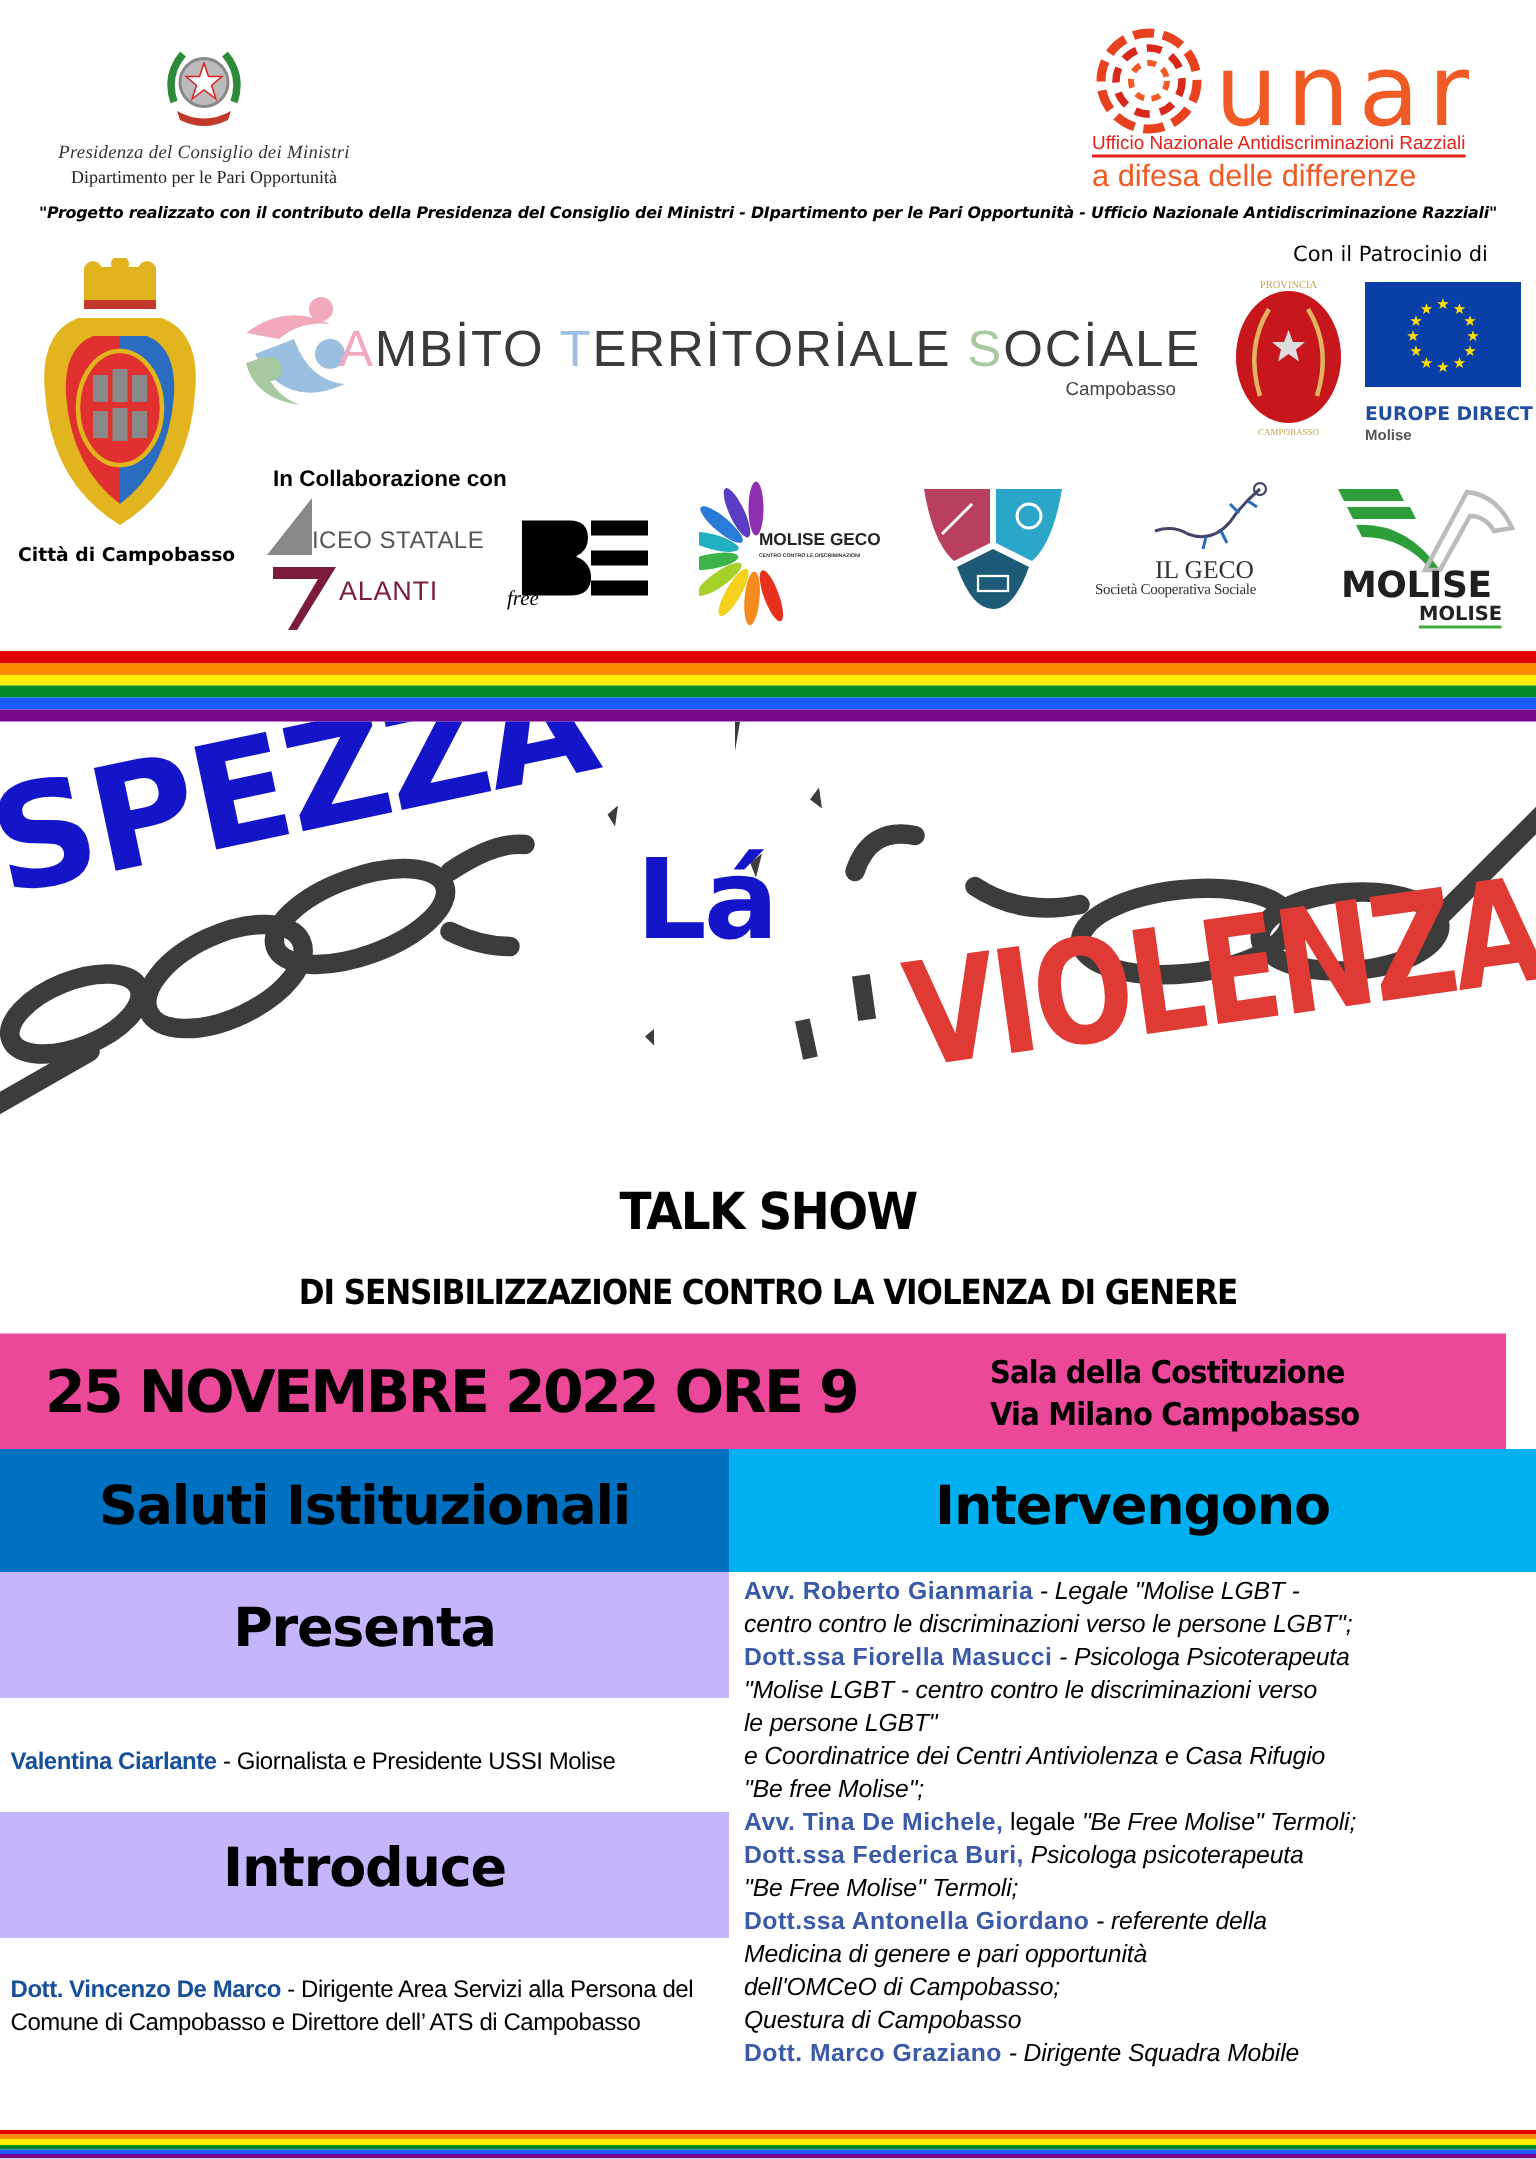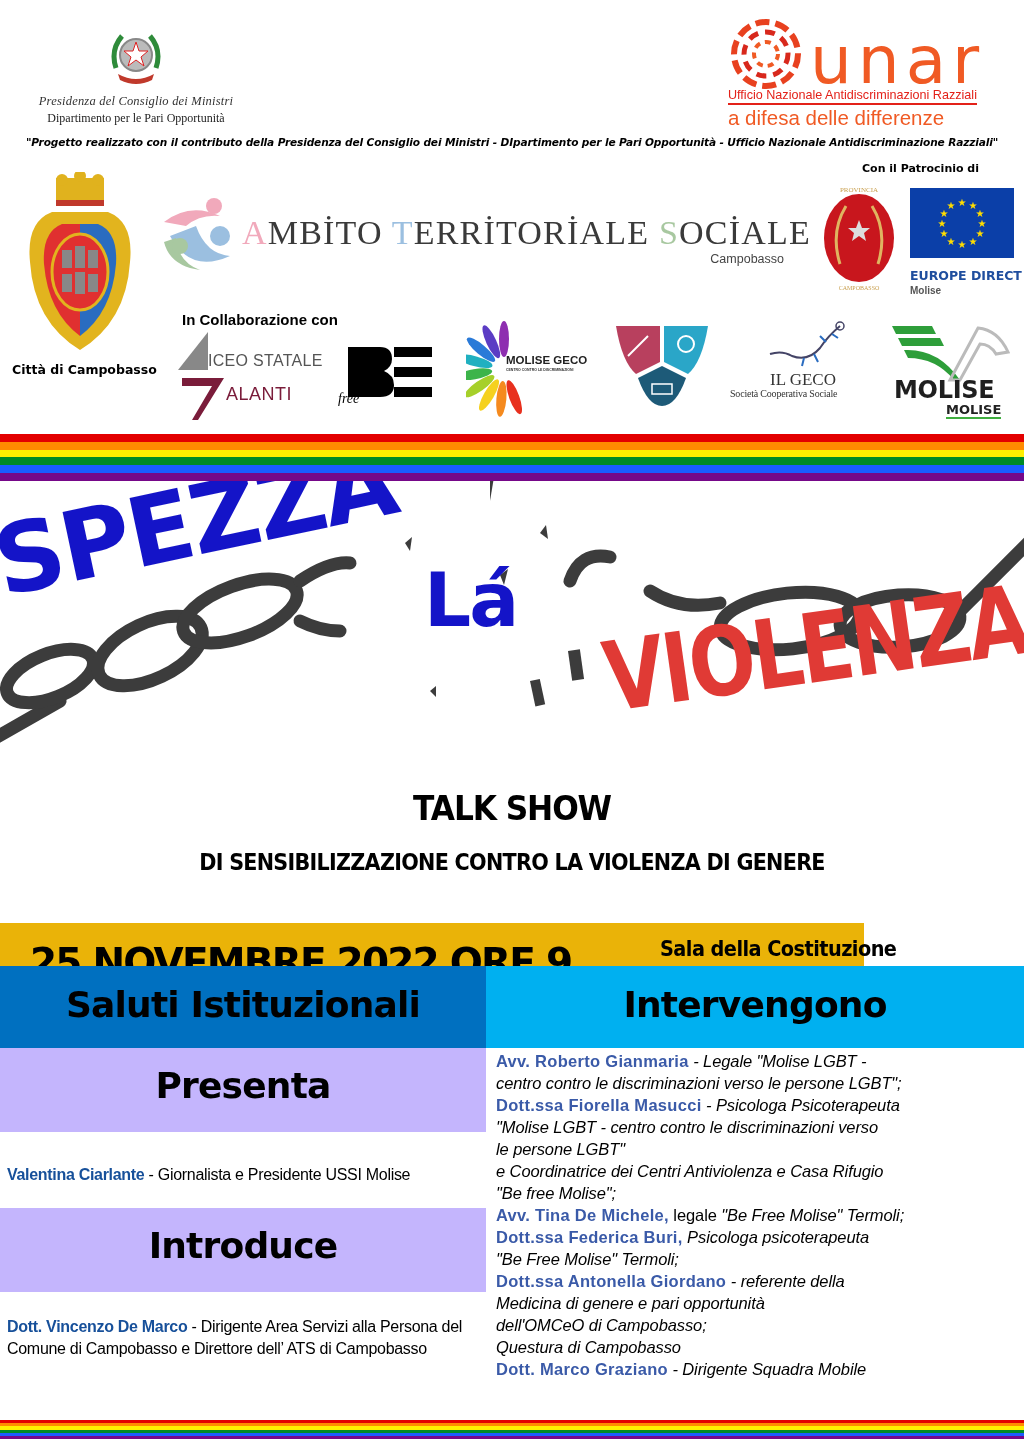--- a/index.html
+++ b/index.html
@@ -18,27 +18,27 @@
   .unar-full { position: absolute; left: 2px; top: 70px; font-size: 12.6px; color: #e32119; border-bottom: 2px solid #e32119; padding-bottom: 1px; white-space: nowrap; }
   .unar-tag { position: absolute; left: 2px; top: 88px; font-size: 20.5px; color: #f05a24; white-space: nowrap; }
 
   .disclaimer { left: 0; top: 136px; width: 1024px; text-align: center; font-size: 10.6px; font-weight: bold; font-style: italic; white-space: nowrap; font-family: "DejaVu Sans", sans-serif; letter-spacing: -0.15px; }
 
   
   .crest { left: 22px; top: 172px; width: 116px; height: 190px; }
   .crest-caption { left: 12px; top: 362px; font-size: 12.5px; font-weight: bold; font-family: "DejaVu Sans", sans-serif; white-space: nowrap; }
 
   .ambito { left: 160px; top: 192px; width: 630px; height: 84px; }
-  .ambito-text { position: absolute; left: 82px; top: 22px; font-size: 34px; color: #3a3a3a; letter-spacing: 1.2px; font-family: Liberation Serif, serif; font-weight: 200; white-space: nowrap; }
+  .ambito-text { position: absolute; left: 66px; top: 22px; font-size: 34px; color: #3a3a3a; letter-spacing: 1.2px; font-family: Liberation Sans, sans-serif; font-weight: 200; white-space: nowrap; }
   .ambito-text .a { color: #f1a9bb; }
   .ambito-text .t { color: #9bbfe0; }
   .ambito-text .s { color: #a8c8a0; }
   .ambito-city { position: absolute; right: 6px; top: 60px; font-size: 12.5px; color: #444; }
 
-  .patrocinio-label { left: 862px; top: 162px; font-size: 11px; font-weight: bold; font-family: "DejaVu Sans", sans-serif; white-space: nowrap; }
+  .patrocinio-label { left: 862px; top: 162px; font-size: 14px; font-weight: normal; font-family: "DejaVu Sans", sans-serif; white-space: nowrap; }
   .provincia { left: 822px; top: 182px; width: 74px; height: 110px; }
   .eu-flag { left: 910px; top: 188px; width: 104px; height: 70px; background: #0b3fa8; }
   .eu-label { left: 910px; top: 268px; font-size: 12.5px; font-weight: bold; color: #1f4e9e; font-family: "DejaVu Sans", sans-serif; white-space: nowrap; }
   .eu-sub { left: 910px; top: 285px; font-size: 10px; font-weight: bold; color: #555; }
 
   .collab-label { left: 182px; top: 311px; font-size: 15px; font-weight: bold; white-space: nowrap; }
 
   .liceo { left: 168px; top: 330px; width: 142px; height: 90px; }
   .liceo-1 { position: absolute; left: 40px; top: 22px; font-size: 16px; color: #555; letter-spacing: 0.3px; white-space: nowrap; }
   .liceo-2 { position: absolute; left: 58px; top: 54px; font-size: 18px; color: #7a1c3a; letter-spacing: 0.5px; }
@@ -64,21 +64,21 @@
   .title-art { left: 0; top: 481px; width: 1024px; height: 320px; overflow: hidden; }
   .spezza { position: absolute; left: 6px; top: 34px; font-size: 96px; font-weight: bold; color: #1414c8; font-family: "DejaVu Sans", sans-serif; transform: rotate(-12deg); transform-origin: left bottom; letter-spacing: -2px; line-height: 1; }
   .la { position: absolute; left: 424px; top: 82px; font-size: 74px; font-weight: bold; color: #1414c8; font-family: "DejaVu Sans", sans-serif; line-height: 1; letter-spacing: -2px; }
   .violenza { position: absolute; left: 598px; top: 150px; font-size: 96px; font-weight: bold; color: #e03a35; font-family: "DejaVu Sans", sans-serif; transform: rotate(-8deg) scaleX(0.82); transform-origin: left top; letter-spacing: -3px; line-height: 1; }
 
   
   .talk-show { left: 0; top: 788px; width: 1024px; text-align: center; font-size: 34px; font-weight: bold; font-family: "DejaVu Sans", sans-serif; letter-spacing: -1.2px; transform: scaleX(0.92); }
   .talk-sub { left: 0; top: 849px; width: 1024px; text-align: center; font-size: 23px; font-weight: bold; font-family: "DejaVu Sans", sans-serif; letter-spacing: -0.8px; transform: scaleX(0.9); white-space: nowrap; }
 
   
-  .date-band { left: 0; top: 923px; width: 864px; height: 77px; background: #eab308; }
+  .date-band { left: 0; top: 889px; width: 1004px; height: 77px; background: #ec4899; }
   .date-text { position: absolute; left: 30px; top: 17px; font-size: 39px; font-weight: bold; font-family: "DejaVu Sans", sans-serif; letter-spacing: -1.8px; white-space: nowrap; }
   .venue { position: absolute; left: 660px; top: 12px; font-size: 21px; font-weight: bold; font-family: "DejaVu Sans", sans-serif; line-height: 28px; letter-spacing: -0.6px; white-space: nowrap; transform: scaleX(0.92); transform-origin: left; }
 
   
   .hdr-left { left: 0; top: 966px; width: 486px; height: 97px; background: #0070c0; }
   .hdr-right { left: 486px; top: 966px; width: 538px; height: 82px; background: #00b0f0; }
   .hdr-text { position: absolute; left: 0; right: 0; top: 18px; text-align: center; font-size: 36px; font-weight: bold; font-family: "DejaVu Sans", sans-serif; letter-spacing: -0.8px; }
 
   .band { left: 0; width: 486px; height: 84px; background: #c4b5fd; }
   .band-presenta { top: 1048px; }

